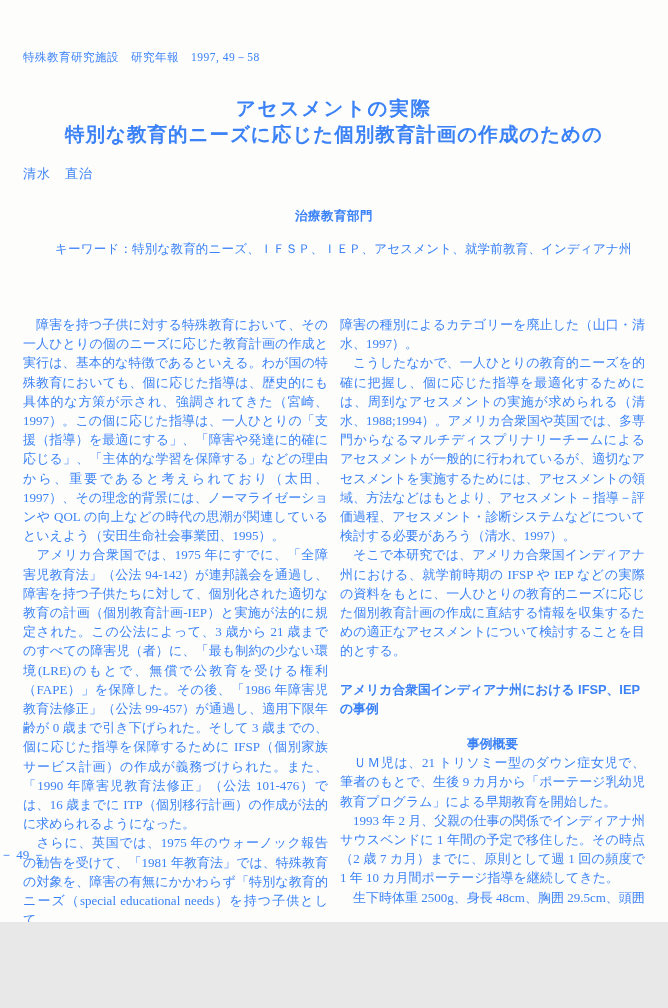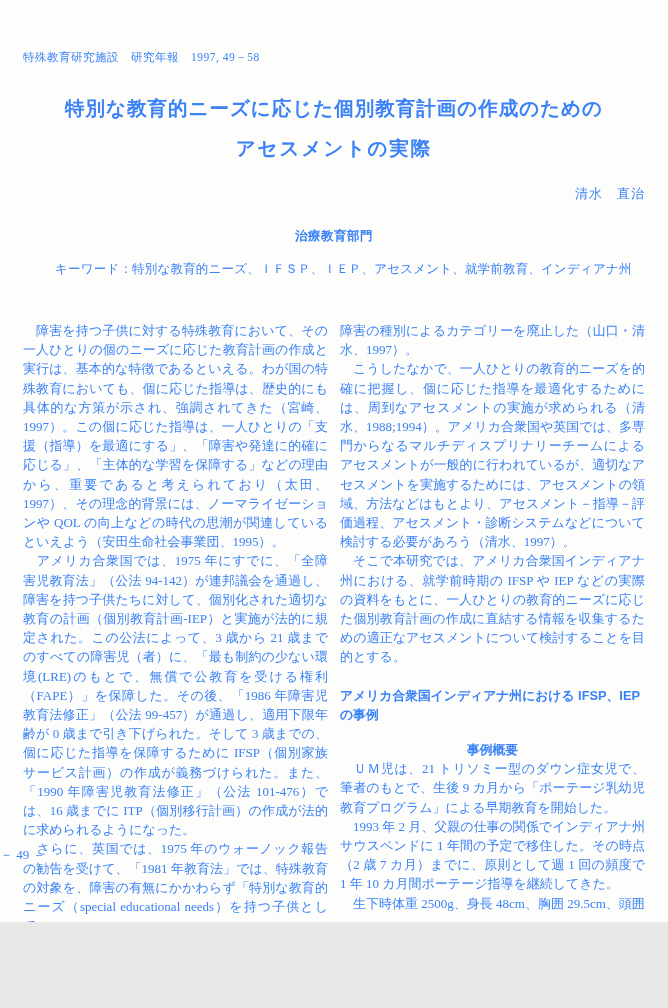--- a/index.html
+++ b/index.html
@@ -28,30 +28,30 @@
     letter-spacing: 1px;
     margin: 0;
   }
   .paper-title.second { margin-top: 14px; letter-spacing: 2px; }
   .paper-subtitle {
     margin-top: 12px;
     font-size: 12.5px;
     font-weight: bold;
     letter-spacing: 0.5px;
   }
-  .author-line { margin-top: 23px; text-align: right; font-size: 13px; letter-spacing: 1px; }
+  .author-line { margin-top: 17px; text-align: left; font-size: 13px; letter-spacing: 1px; }
   .affiliation-line { margin-top: 25px; text-align: center; font-size: 12.5px; letter-spacing: 0.5px; font-weight: bold; }
   .keywords-line {
     margin-top: 16px;
     padding-left: 32px;
     font-size: 12.5px;
     letter-spacing: 0.2px;
   }
   .columns {
-    margin-top: 43px;
+    margin-top: 57px;
     display: flex;
     gap: 12px;
   }
   .col {
     width: 305px;
     font-size: 13px;
     line-height: 19.2px;
     text-align: justify;
   }
   .col p { margin: 0; }
@@ -80,22 +80,22 @@
   }
 </style>
 </head>
 <body>
 
 <div class="page">
 
   <div class="journal-header">特殊教育研究施設　研究年報　1997, 49－58</div>
 
   <div class="title-block">
+    <h1 class="paper-title second">アセスメントの実際</h1>
     <h1 class="paper-title">特別な教育的ニーズに応じた個別教育計画の作成のための</h1>
-    <h1 class="paper-title second">アセスメントの実際</h1>
   </div>
 
   <div class="author-line">清水　直治</div>
 
   <div class="affiliation-line">治療教育部門</div>
 
   <div class="keywords-line">キーワード：特別な教育的ニーズ、ＩＦＳＰ、ＩＥＰ、アセスメント、就学前教育、インディアナ州</div>
 
   <div class="columns">
 

